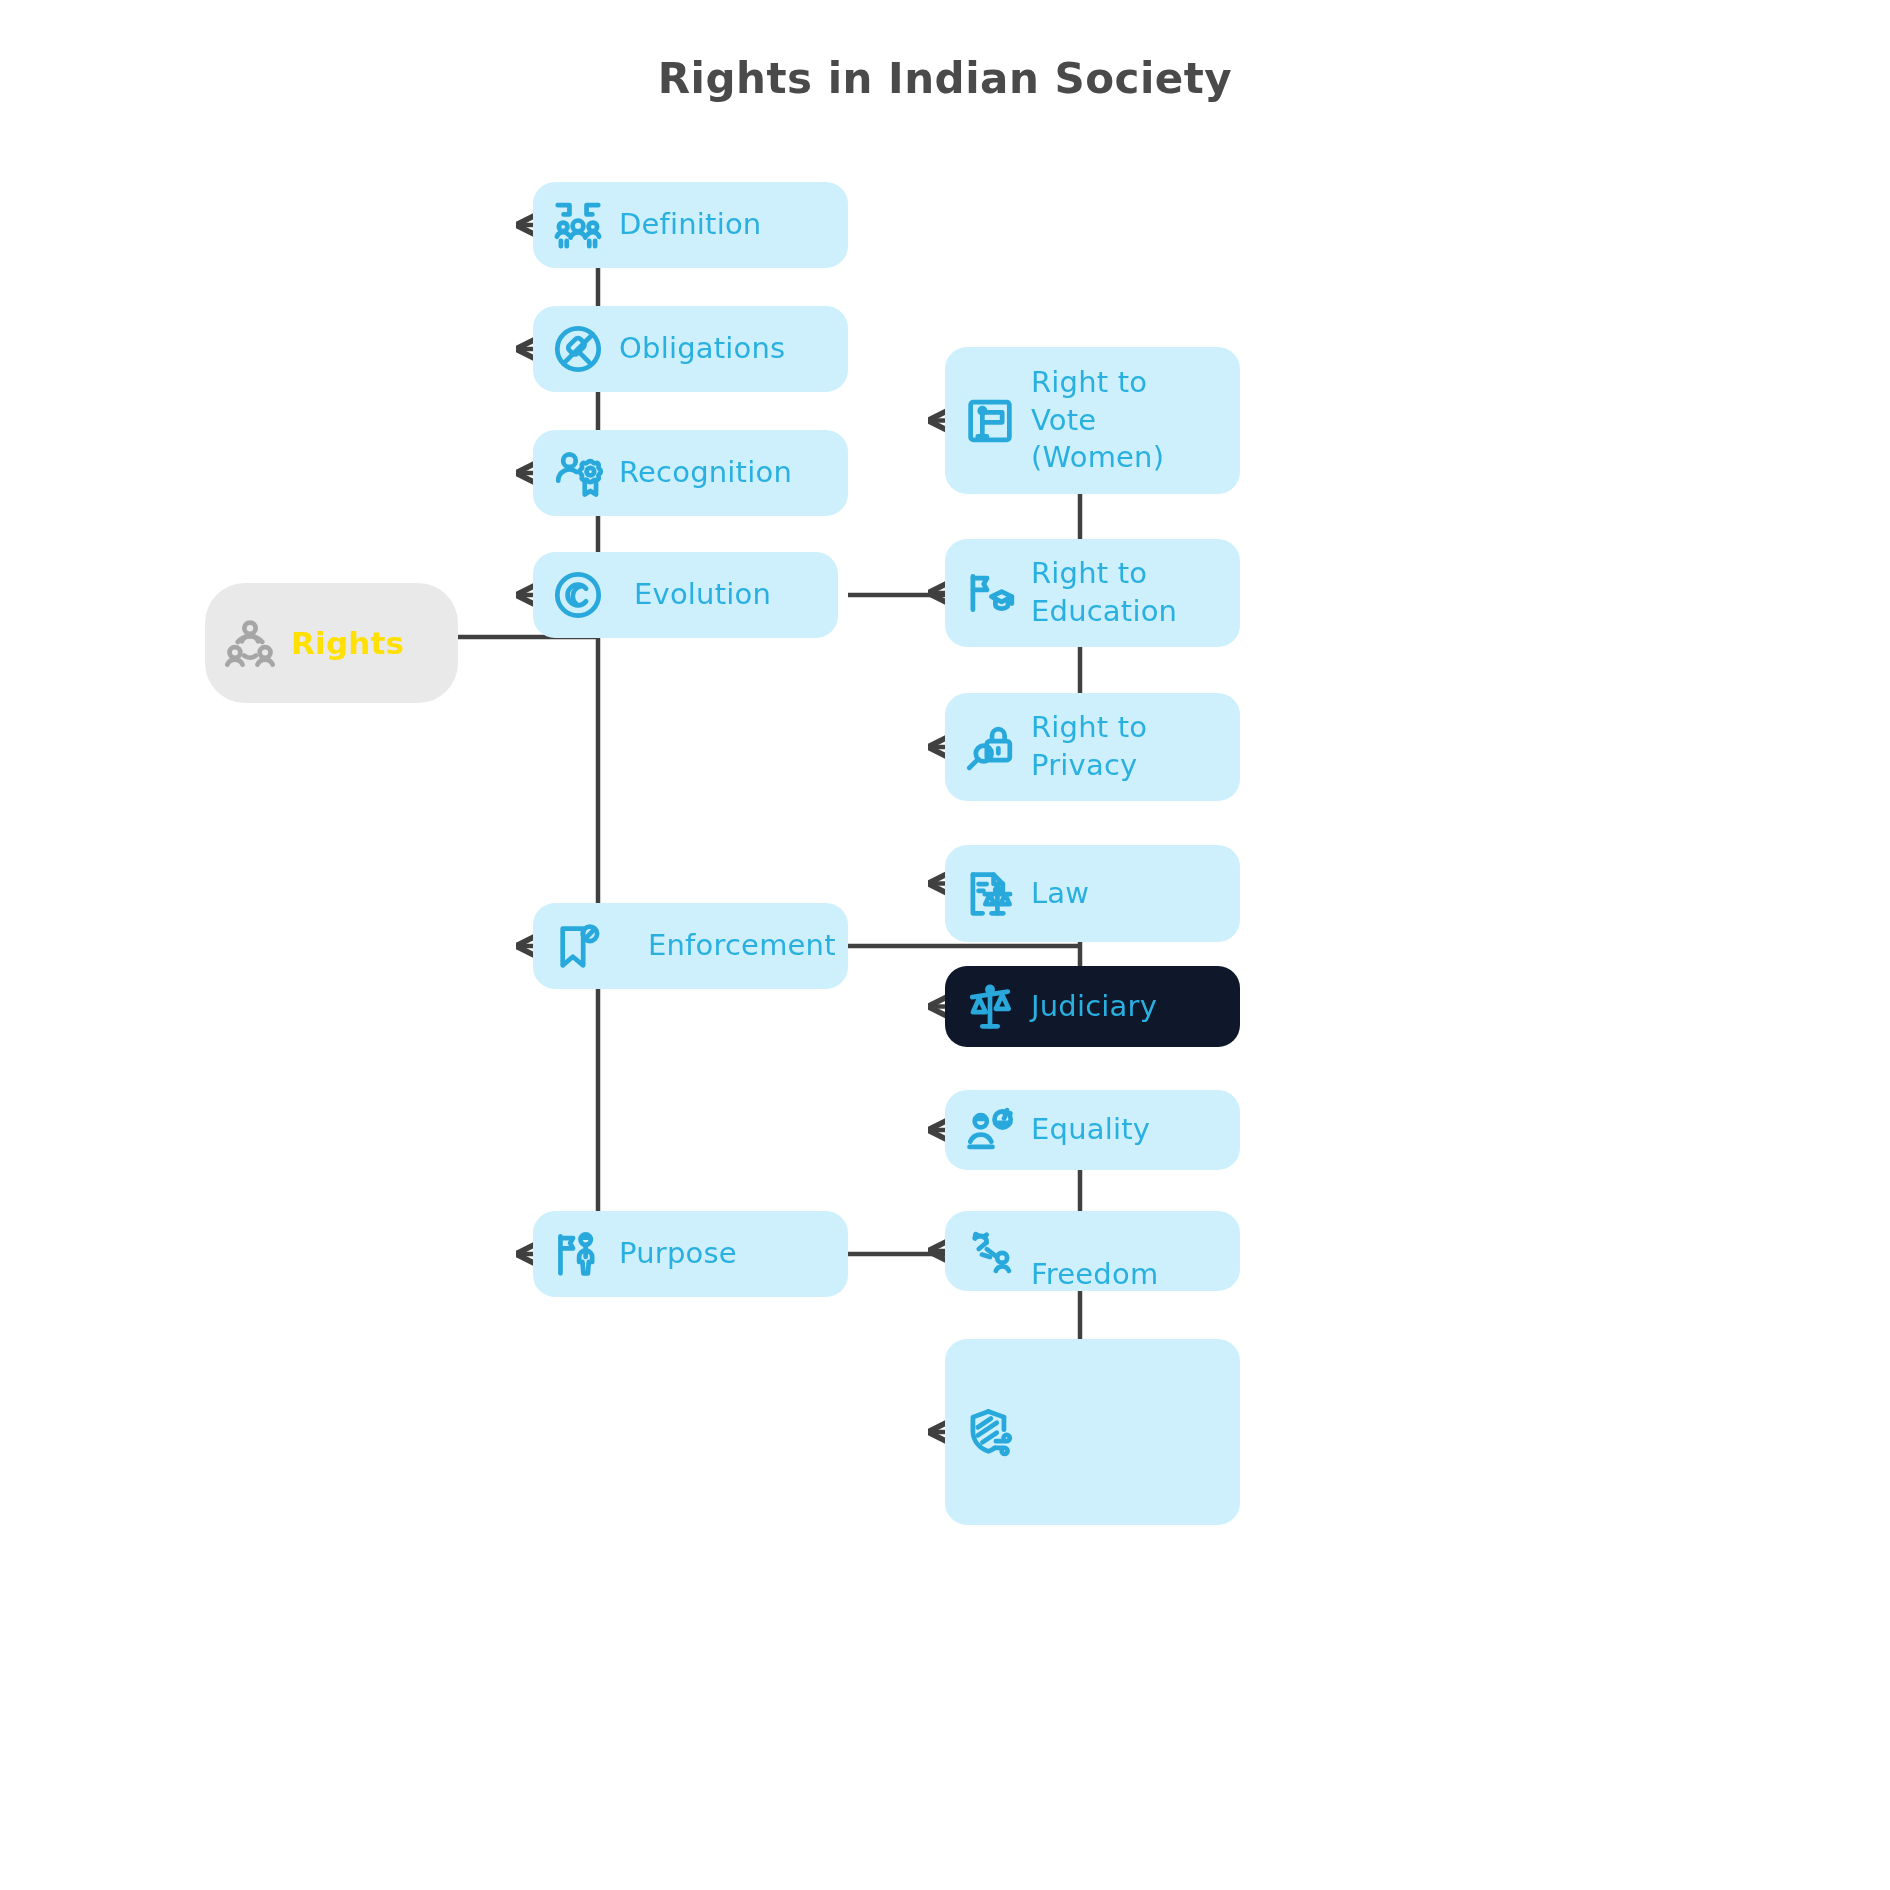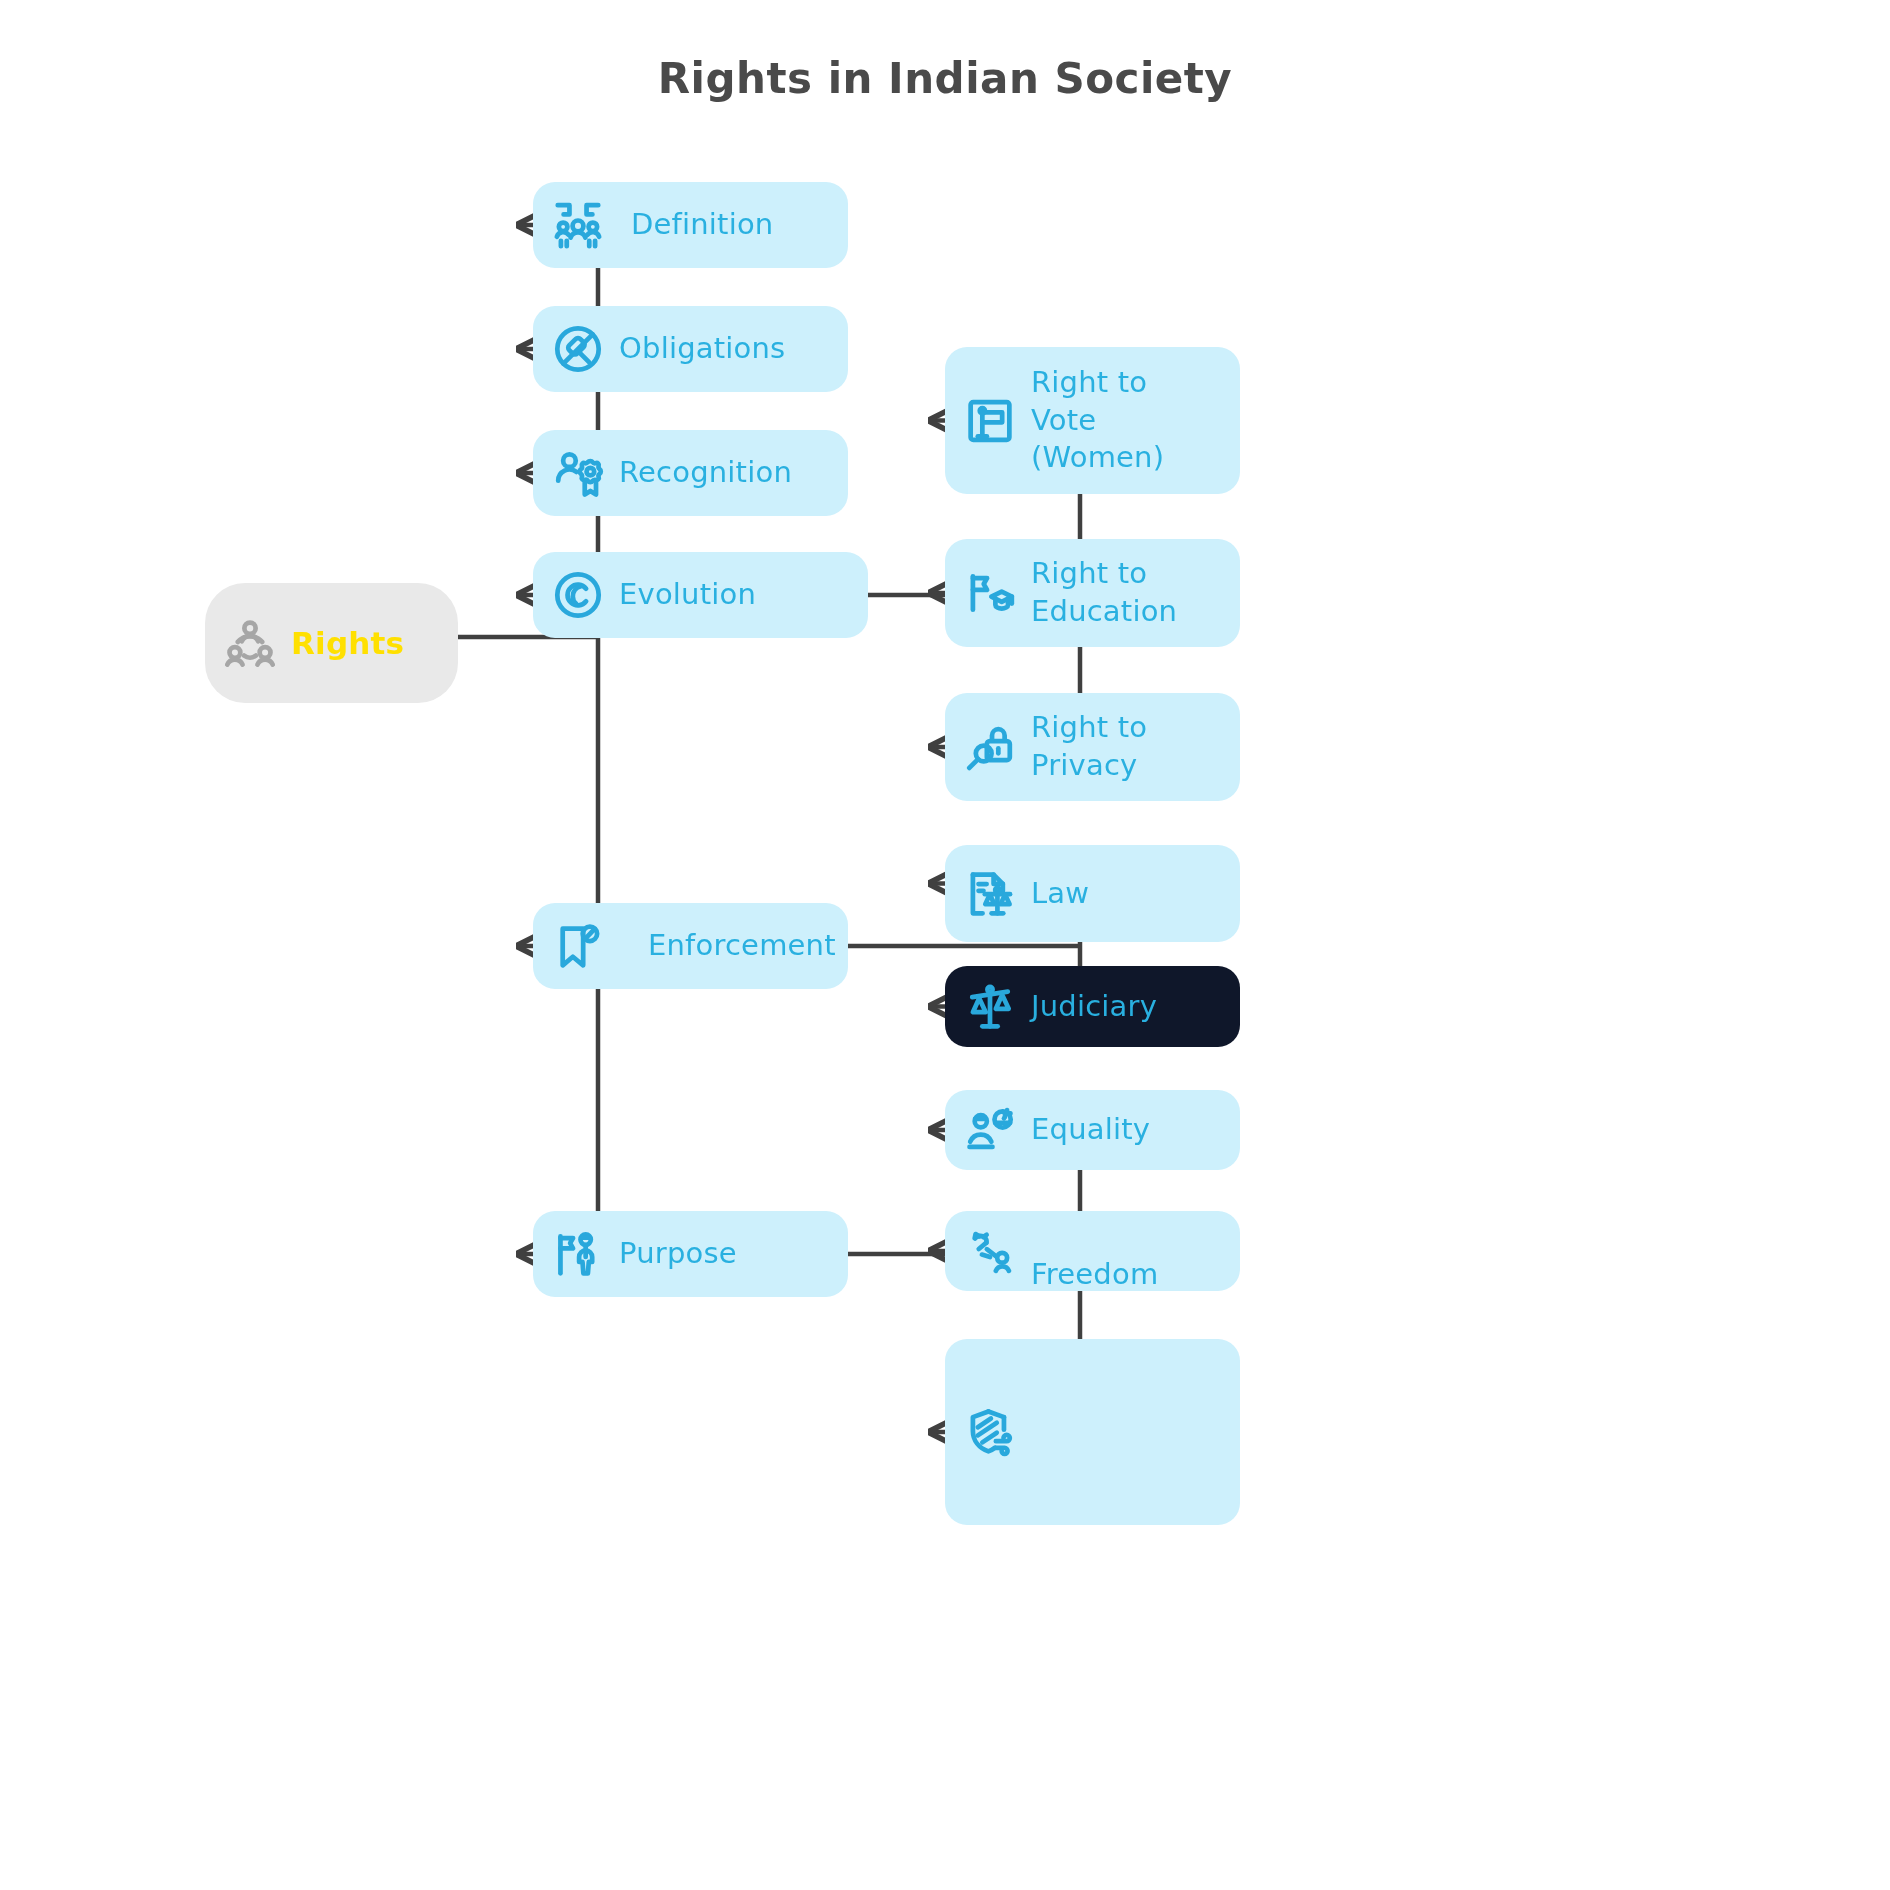--- a/index.html
+++ b/index.html
@@ -119,21 +119,21 @@
           <circle cx="5.3" cy="16.2" r="2.4" fill="none" stroke="#a6a6a6" stroke-width="2.1" stroke-linecap="round" stroke-linejoin="round"></circle>
           <path d="M1.9 21.6a3.7 3.7 0 0 1 6.8 0" fill="none" stroke="#a6a6a6" stroke-width="2.1" stroke-linecap="round" stroke-linejoin="round"></path>
           <circle cx="18.7" cy="16.2" r="2.4" fill="none" stroke="#a6a6a6" stroke-width="2.1" stroke-linecap="round" stroke-linejoin="round"></circle>
           <path d="M15.3 21.6a3.7 3.7 0 0 1 6.8 0" fill="none" stroke="#a6a6a6" stroke-width="2.1" stroke-linecap="round" stroke-linejoin="round"></path>
           <path d="M6.6 11.5A7.6 7.6 0 0 1 12 8.9a7.6 7.6 0 0 1 5.4 2.6" fill="none" stroke="#a6a6a6" stroke-width="2.1" stroke-linecap="round" stroke-linejoin="round"></path>
           <path d="M9.4 17.6a4.3 4.3 0 0 0 5.2 0" fill="none" stroke="#a6a6a6" stroke-width="2.1" stroke-linecap="round" stroke-linejoin="round"></path>
         </svg>
       </span>
       <span class="lbl" style="color: rgb(255, 224, 0);">Rights</span>
     </div>
-    <div class="node branch" style="left: 533px; top: 182px; width: 315px; height: 86px; background: rgb(205, 240, 252); gap: 12px;">
+    <div class="node branch" style="left: 533px; top: 182px; width: 315px; height: 86px; background: rgb(205, 240, 252);">
       <span class="ico">
         <svg class="icon-svg" viewBox="0 0 24 24" width="54" height="54">
           <path d="M3 3.2h5.2v4.1H5.6" fill="none" stroke="#29a8dc" stroke-width="2.1" stroke-linecap="round" stroke-linejoin="round"></path>
           <path d="M21 3.2h-5.2v4.1h2.6" fill="none" stroke="#29a8dc" stroke-width="2.1" stroke-linecap="round" stroke-linejoin="round"></path>
           <circle cx="12" cy="12.4" r="2.4" fill="none" stroke="#29a8dc" stroke-width="2.1" stroke-linecap="round" stroke-linejoin="round"></circle>
           <path d="M8.7 17.6a3.5 3.5 0 0 1 6.6 0" fill="none" stroke="#29a8dc" stroke-width="2.1" stroke-linecap="round" stroke-linejoin="round"></path>
           <circle cx="5.4" cy="12.8" r="1.9" fill="none" stroke="#29a8dc" stroke-width="2.1" stroke-linecap="round" stroke-linejoin="round"></circle>
           <path d="M2.6 17.2a3 3 0 0 1 5.2-.9" fill="none" stroke="#29a8dc" stroke-width="2.1" stroke-linecap="round" stroke-linejoin="round"></path>
           <circle cx="18.6" cy="12.8" r="1.9" fill="none" stroke="#29a8dc" stroke-width="2.1" stroke-linecap="round" stroke-linejoin="round"></circle>
           <path d="M21.4 17.2a3 3 0 0 0-5.2-.9" fill="none" stroke="#29a8dc" stroke-width="2.1" stroke-linecap="round" stroke-linejoin="round"></path>
@@ -158,21 +158,21 @@
         <svg class="icon-svg" viewBox="0 0 24 24" width="54" height="54">
           <circle cx="8.2" cy="6.5" r="2.8" fill="none" stroke="#29a8dc" stroke-width="2.1" stroke-linecap="round" stroke-linejoin="round"></circle>
           <path d="M3.2 15.4a5 5 0 0 1 8.1-3.9" fill="none" stroke="#29a8dc" stroke-width="2.1" stroke-linecap="round" stroke-linejoin="round"></path>
           <path d="M16.4 7.2c.5-.7 1.6-.7 2.1 0 .3.4.9.6 1.4.4.8-.3 1.6.5 1.3 1.3-.2.5 0 1 .4 1.4.7.5.7 1.6 0 2.1-.4.3-.6.9-.4 1.4.3.8-.5 1.6-1.3 1.3-.5-.2-1 0-1.4.4-.5.7-1.6.7-2.1 0-.3-.4-.9-.6-1.4-.4-.8.3-1.6-.5-1.3-1.3.2-.5 0-1-.4-1.4-.7-.5-.7-1.6 0-2.1.4-.3.6-.9.4-1.4-.3-.8.5-1.6 1.3-1.3.5.2 1 0 1.4-.4z" fill="none" stroke="#29a8dc" stroke-width="2.1" stroke-linecap="round" stroke-linejoin="round"></path>
           <circle cx="17.5" cy="11.4" r="1.7" fill="none" stroke="#29a8dc" stroke-width="2.1" stroke-linecap="round" stroke-linejoin="round"></circle>
           <path d="M15 16.2v5.4l2.5-1.6 2.5 1.6v-5.4" fill="none" stroke="#29a8dc" stroke-width="2.1" stroke-linecap="round" stroke-linejoin="round"></path>
         </svg>
       </span>
       <span class="lbl" style="color: rgb(41, 176, 224);">Recognition</span>
     </div>
-    <div class="node branch" style="left: 533px; top: 552px; width: 335px; height: 86px; background: rgb(205, 240, 252);">
+    <div class="node branch" style="left: 533px; top: 552px; width: 305px; height: 86px; background: rgb(205, 240, 252); gap: 15px;">
       <span class="ico">
         <svg class="icon-svg" viewBox="0 0 24 24" width="54" height="54">
           <circle cx="12" cy="12" r="9.2" fill="none" stroke="#29a8dc" stroke-width="2.1" stroke-linecap="round" stroke-linejoin="round"></circle>
           <path d="M15.6 9.2a4.6 4.6 0 1 0 0 5.6" fill="none" stroke="#29a8dc" stroke-width="2.1" stroke-linecap="round" stroke-linejoin="round"></path>
           <path d="M13.3 8.1c-2.3.6-3.6 2.4-3.6 4.6 0 1.6.7 2.7 1.6 3.3" fill="none" stroke="#29a8dc" stroke-width="2.1" stroke-linecap="round" stroke-linejoin="round"></path>
         </svg>
       </span>
       <span class="lbl" style="color: rgb(41, 176, 224);">Evolution</span>
     </div>
     <div class="node leaf" style="left: 945px; top: 347px; width: 295px; height: 147px; background: rgb(205, 240, 252);">

